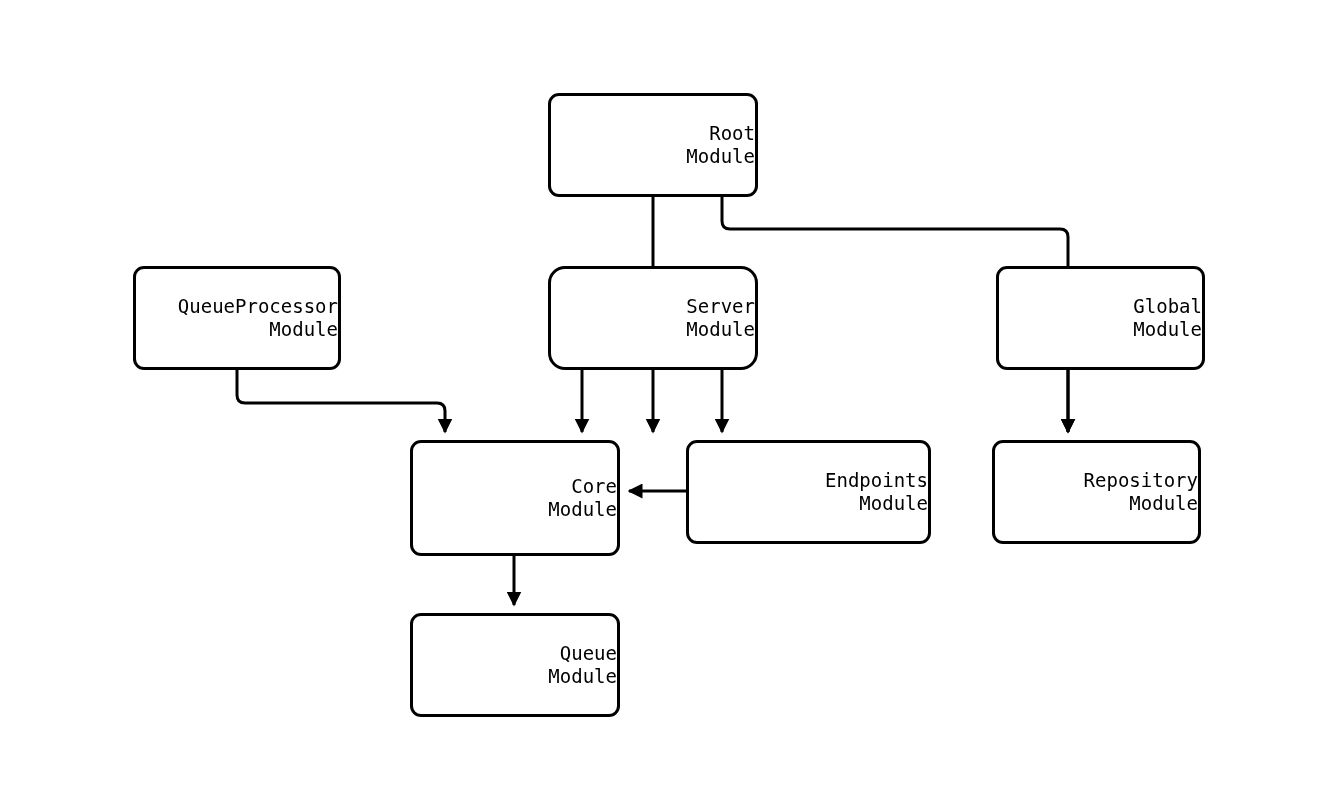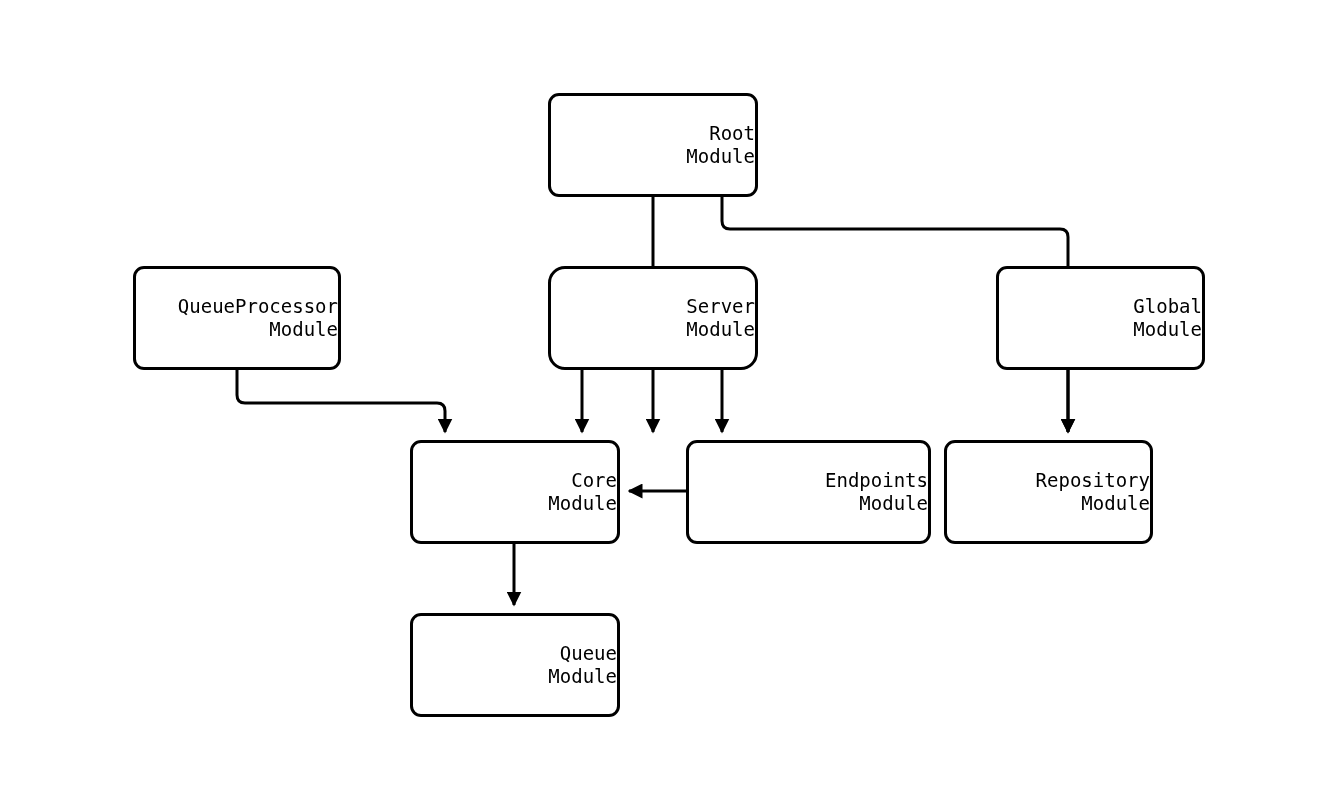--- a/index.html
+++ b/index.html
@@ -77,29 +77,29 @@
         <div class="node-line" style="color: rgb(0, 0, 0);">Module</div>
       </div>
       <div class="node" style="left: 548px; top: 266px; width: 210px; height: 104px; background: rgb(255, 255, 255); border-color: rgb(0, 0, 0); border-width: 3px; border-radius: 17px;">
         <div class="node-line" style="color: rgb(0, 0, 0);">Server</div>
         <div class="node-line" style="color: rgb(0, 0, 0);">Module</div>
       </div>
       <div class="node" style="left: 964px; top: 266px; width: 209px; height: 104px; background: rgb(255, 255, 255); border-color: rgb(0, 0, 0); border-width: 3px; border-radius: 11px; margin-left: 32px;">
         <div class="node-line" style="color: rgb(0, 0, 0);">Global</div>
         <div class="node-line" style="color: rgb(0, 0, 0);">Module</div>
       </div>
-      <div class="node" style="left: 410px; top: 440px; width: 210px; height: 104px; background: rgb(255, 255, 255); border-color: rgb(0, 0, 0); border-width: 3px; border-radius: 11px;">
+      <div class="node" style="left: 410px; top: 440px; width: 210px; height: 116px; background: rgb(255, 255, 255); border-color: rgb(0, 0, 0); border-width: 3px; border-radius: 11px;">
         <div class="node-line" style="color: rgb(0, 0, 0);">Core</div>
         <div class="node-line" style="color: rgb(0, 0, 0);">Module</div>
       </div>
       <div class="node" style="left: 686px; top: 440px; width: 245px; height: 104px; background: rgb(255, 255, 255); border-color: rgb(0, 0, 0); border-width: 3px; border-radius: 11px;">
         <div class="node-line" style="color: rgb(0, 0, 0);">Endpoints</div>
         <div class="node-line" style="color: rgb(0, 0, 0);">Module</div>
       </div>
-      <div class="node" style="left: 944px; top: 440px; width: 209px; height: 104px; background: rgb(255, 255, 255); border-color: rgb(0, 0, 0); border-width: 3px; border-radius: 11px;">
+      <div class="node" style="left: 992px; top: 440px; width: 209px; height: 104px; background: rgb(255, 255, 255); border-color: rgb(0, 0, 0); border-width: 3px; border-radius: 11px;">
         <div class="node-line" style="color: rgb(0, 0, 0);">Repository</div>
         <div class="node-line" style="color: rgb(0, 0, 0);">Module</div>
       </div>
       <div class="node" style="left: 410px; top: 613px; width: 210px; height: 104px; background: rgb(255, 255, 255); border-color: rgb(0, 0, 0); border-width: 3px; border-radius: 11px;">
         <div class="node-line" style="color: rgb(0, 0, 0);">Queue</div>
         <div class="node-line" style="color: rgb(0, 0, 0);">Module</div>
       </div>
     </div>
 
 </div>

